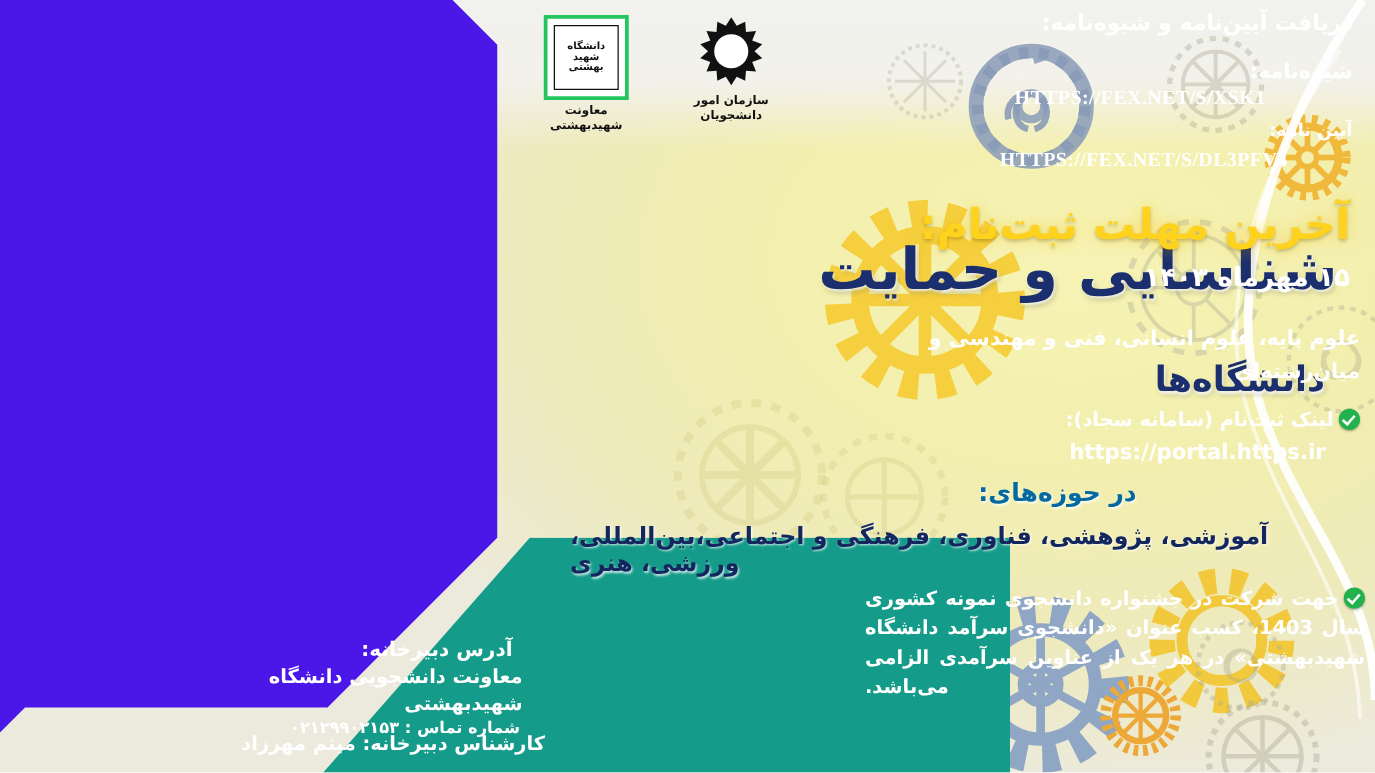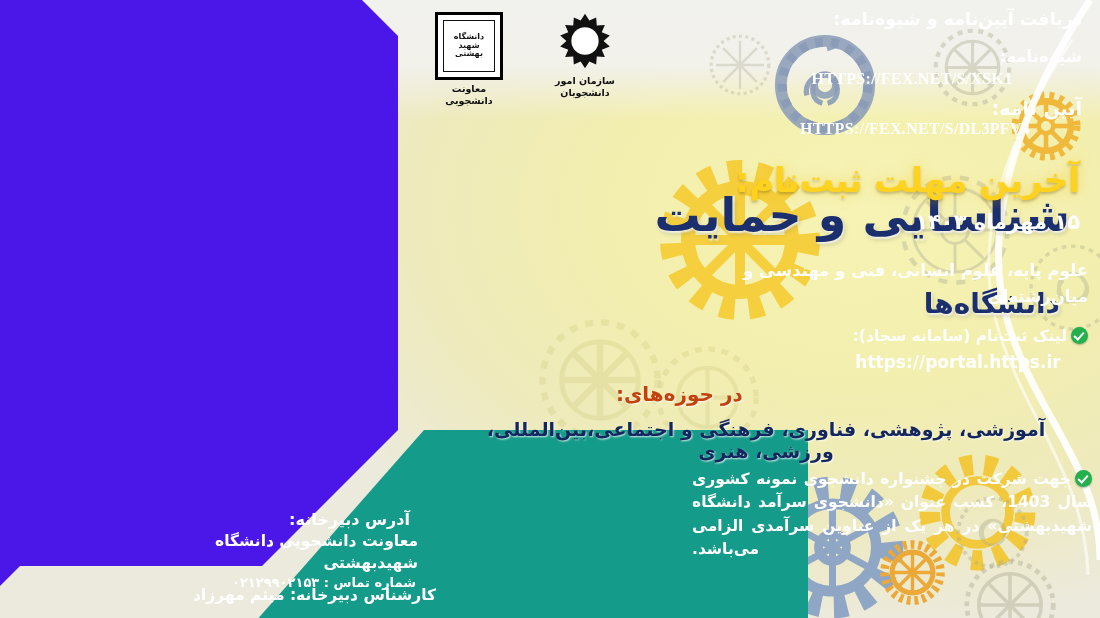--- a/index.html
+++ b/index.html
@@ -66,21 +66,21 @@
   .t-head{
     right:18px;top:8px;width:330px;
     font-size:17.5px;font-weight:700;letter-spacing:.2px;
   }
   .t-lbl1{right:18px;top:46px;width:330px;font-size:16.5px;font-weight:700;}
   .t-url1{
     right:18px;top:68px;width:340px;
     font-size:16px;font-weight:600;direction:ltr;text-align:center;
     font-family:"Liberation Serif","DejaVu Serif",serif;letter-spacing:.3px;
   }
-  .t-lbl2{right:18px;top:96px;width:330px;font-size:19px;font-weight:700;}
+  .t-lbl2{right:18px;top:96px;width:330px;font-size:14px;font-weight:700;}
   .t-url2{
     right:10px;top:118px;width:350px;
     font-size:16px;font-weight:600;direction:ltr;text-align:center;
     font-family:"Liberation Serif","DejaVu Serif",serif;letter-spacing:.3px;
   }
 
   .t-deadline{
     right:20px;top:158px;width:360px;
     font-size:34px;font-weight:800;
     color:#ffd21e;
@@ -142,43 +142,43 @@
     font-weight:800;
     text-shadow:1px 2px 2px rgba(255,255,255,.75),
                 2px 3px 4px rgba(120,120,90,.35);
   }
   .mt1{right:30px;top:152px;width:500px;font-size:46px;line-height:1.12;letter-spacing:-.5px;margin-top:38px;}
   .mt2{right:30px;top:218px;width:500px;font-size:46px;line-height:1.12;letter-spacing:-.5px;}
   .mt3{right:40px;top:288px;width:480px;font-size:28px;line-height:1.12;letter-spacing:-.5px;}
 
   .fields-lbl{
     position:absolute;z-index:25;right:24px;top:382px;width:460px;
-    direction:rtl;text-align:left;color:#c2410c;
+    direction:rtl;text-align:center;color:#0369a1;
     font-size:20px;font-weight:800;
     text-shadow:1px 1px 2px rgba(255,255,255,.8);
   }
   .fields-val{
     position:absolute;z-index:25;right:24px;top:418px;width:620px;
-    direction:rtl;text-align:center;color:#13265e;
+    direction:rtl;text-align:left;color:#13265e;
     font-size:19px;font-weight:800;letter-spacing:-.2px;
     text-shadow:1px 1px 2px rgba(255,255,255,.8);
   }
 
   
   .logos{position:absolute;left:420px;top:6px;z-index:40;width:240px;height:112px;}
   .logo-box{position:absolute;}
   .logo-sbu{left:10px;top:6px;width:78px;}
   .logo-sao{left:110px;top:4px;width:110px;}
   .logo-cap{
     text-align:center;color:#111;font-size:9.5px;font-weight:700;
     direction:rtl;margin-top:3px;line-height:1.25;
   }
   .sbu-mark{
     width:62px;height:62px;margin:0 auto;
-    border:3px solid #000000;
+    border:3px solid #22c55e;
     display:flex;align-items:center;justify-content:center;
     background:#fff;
   }
   .sbu-inner{
     width:48px;height:48px;border:1.5px solid #111;
     display:flex;align-items:center;justify-content:center;
     font-size:8px;font-weight:700;color:#111;line-height:1.05;
     text-align:center;direction:rtl;padding:1px;
   }
 </style>
@@ -388,21 +388,21 @@
 
   <div class="teal-shape"></div>
 
   <div class="purple-shape"></div>
 
   <div class="logos">
     <div class="logo-box logo-sbu">
       <div class="sbu-mark">
         <div class="sbu-inner">دانشگاه شهید بهشتی</div>
       </div>
-      <div class="logo-cap">معاونت دانشجویی</div>
+      <div class="logo-cap">معاونت شهیدبهشتی</div>
     </div>
     <div class="logo-box logo-sao">
       <svg width="72" height="62" viewBox="0 0 100 100" style="display:block;margin:0 auto;">
         <g fill="#111">
           <path d="M50 6 L57 17 L68 12 L69 25 L82 24 L77 36 L90 41 L80 50 L90 59 L77 64 L82 76 L69 75 L68 88 L57 83 L50 94 L43 83 L32 88 L31 75 L18 76 L23 64 L10 59 L20 50 L10 41 L23 36 L18 24 L31 25 L32 12 L43 17 Z"></path>
         </g>
         <circle cx="50" cy="50" r="22" fill="#fff"></circle>
       </svg>
       <div class="logo-cap">
         <div>سازمان امور</div>

